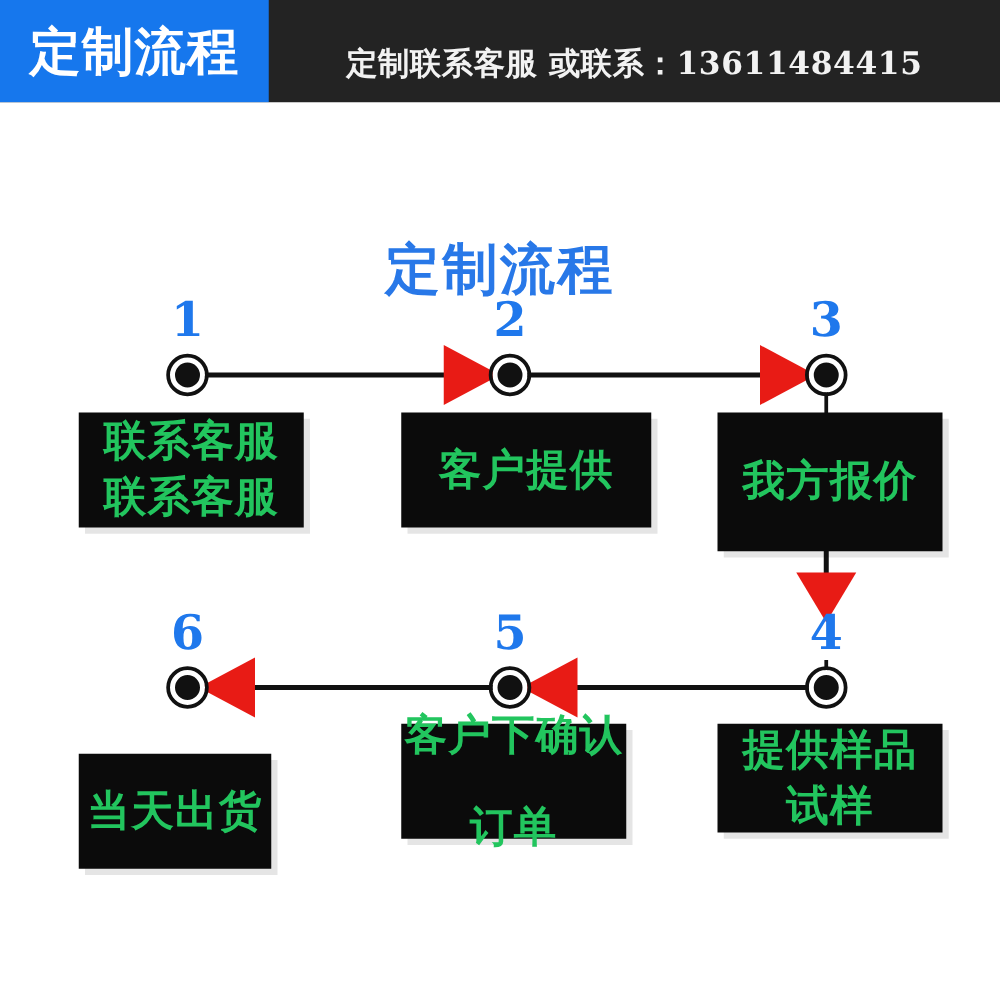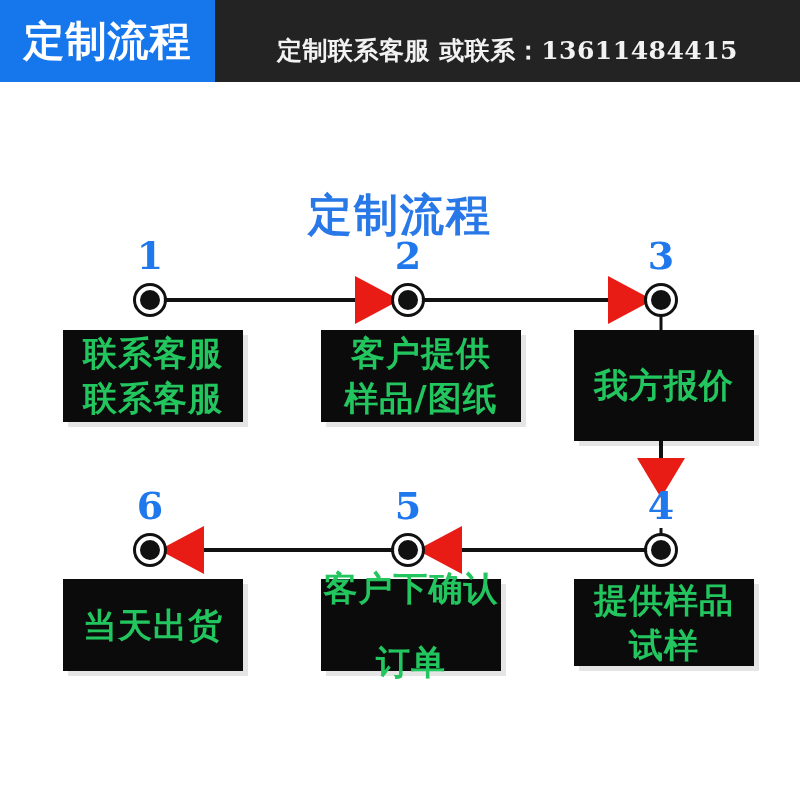--- a/index.html
+++ b/index.html
@@ -183,21 +183,20 @@
     <div class="box-line">联系客服</div>
     <div class="box-line">联系客服</div>
   </div>
 
   <div class="step-node" style="left:408px; top:218px;">
     <div class="step-num">2</div>
     <div class="node-dot"></div>
   </div>
   <div class="step-box" style="left:321px; top:248px; width:200px; height:92px;">
     <div class="box-line">客户提供</div>
-    <div class="box-line">样品/图纸</div>
   </div>
 
   <div class="step-node" style="left:661px; top:218px;">
     <div class="step-num">3</div>
     <div class="node-dot"></div>
   </div>
   <div class="step-box" style="left:574px; top:248px; width:180px; height:111px;">
     <div class="box-line">我方报价</div>
   </div>
 
@@ -216,18 +215,18 @@
   </div>
   <div class="step-box" style="left:321px; top:497px; width:180px; height:92px;gap:29px;">
     <div class="box-line">客户下确认</div>
     <div class="box-line">订单</div>
   </div>
 
   <div class="step-node" style="left:150px; top:468px;">
     <div class="step-num">6</div>
     <div class="node-dot"></div>
   </div>
-  <div class="step-box" style="left:63px; top:497px; width:180px; height:92px;">
+  <div class="step-box" style="left:63px; top:521px; width:154px; height:92px;">
     <div class="box-line">当天出货</div>
 
   </div>
 
 </div>
 
 </body></html>

